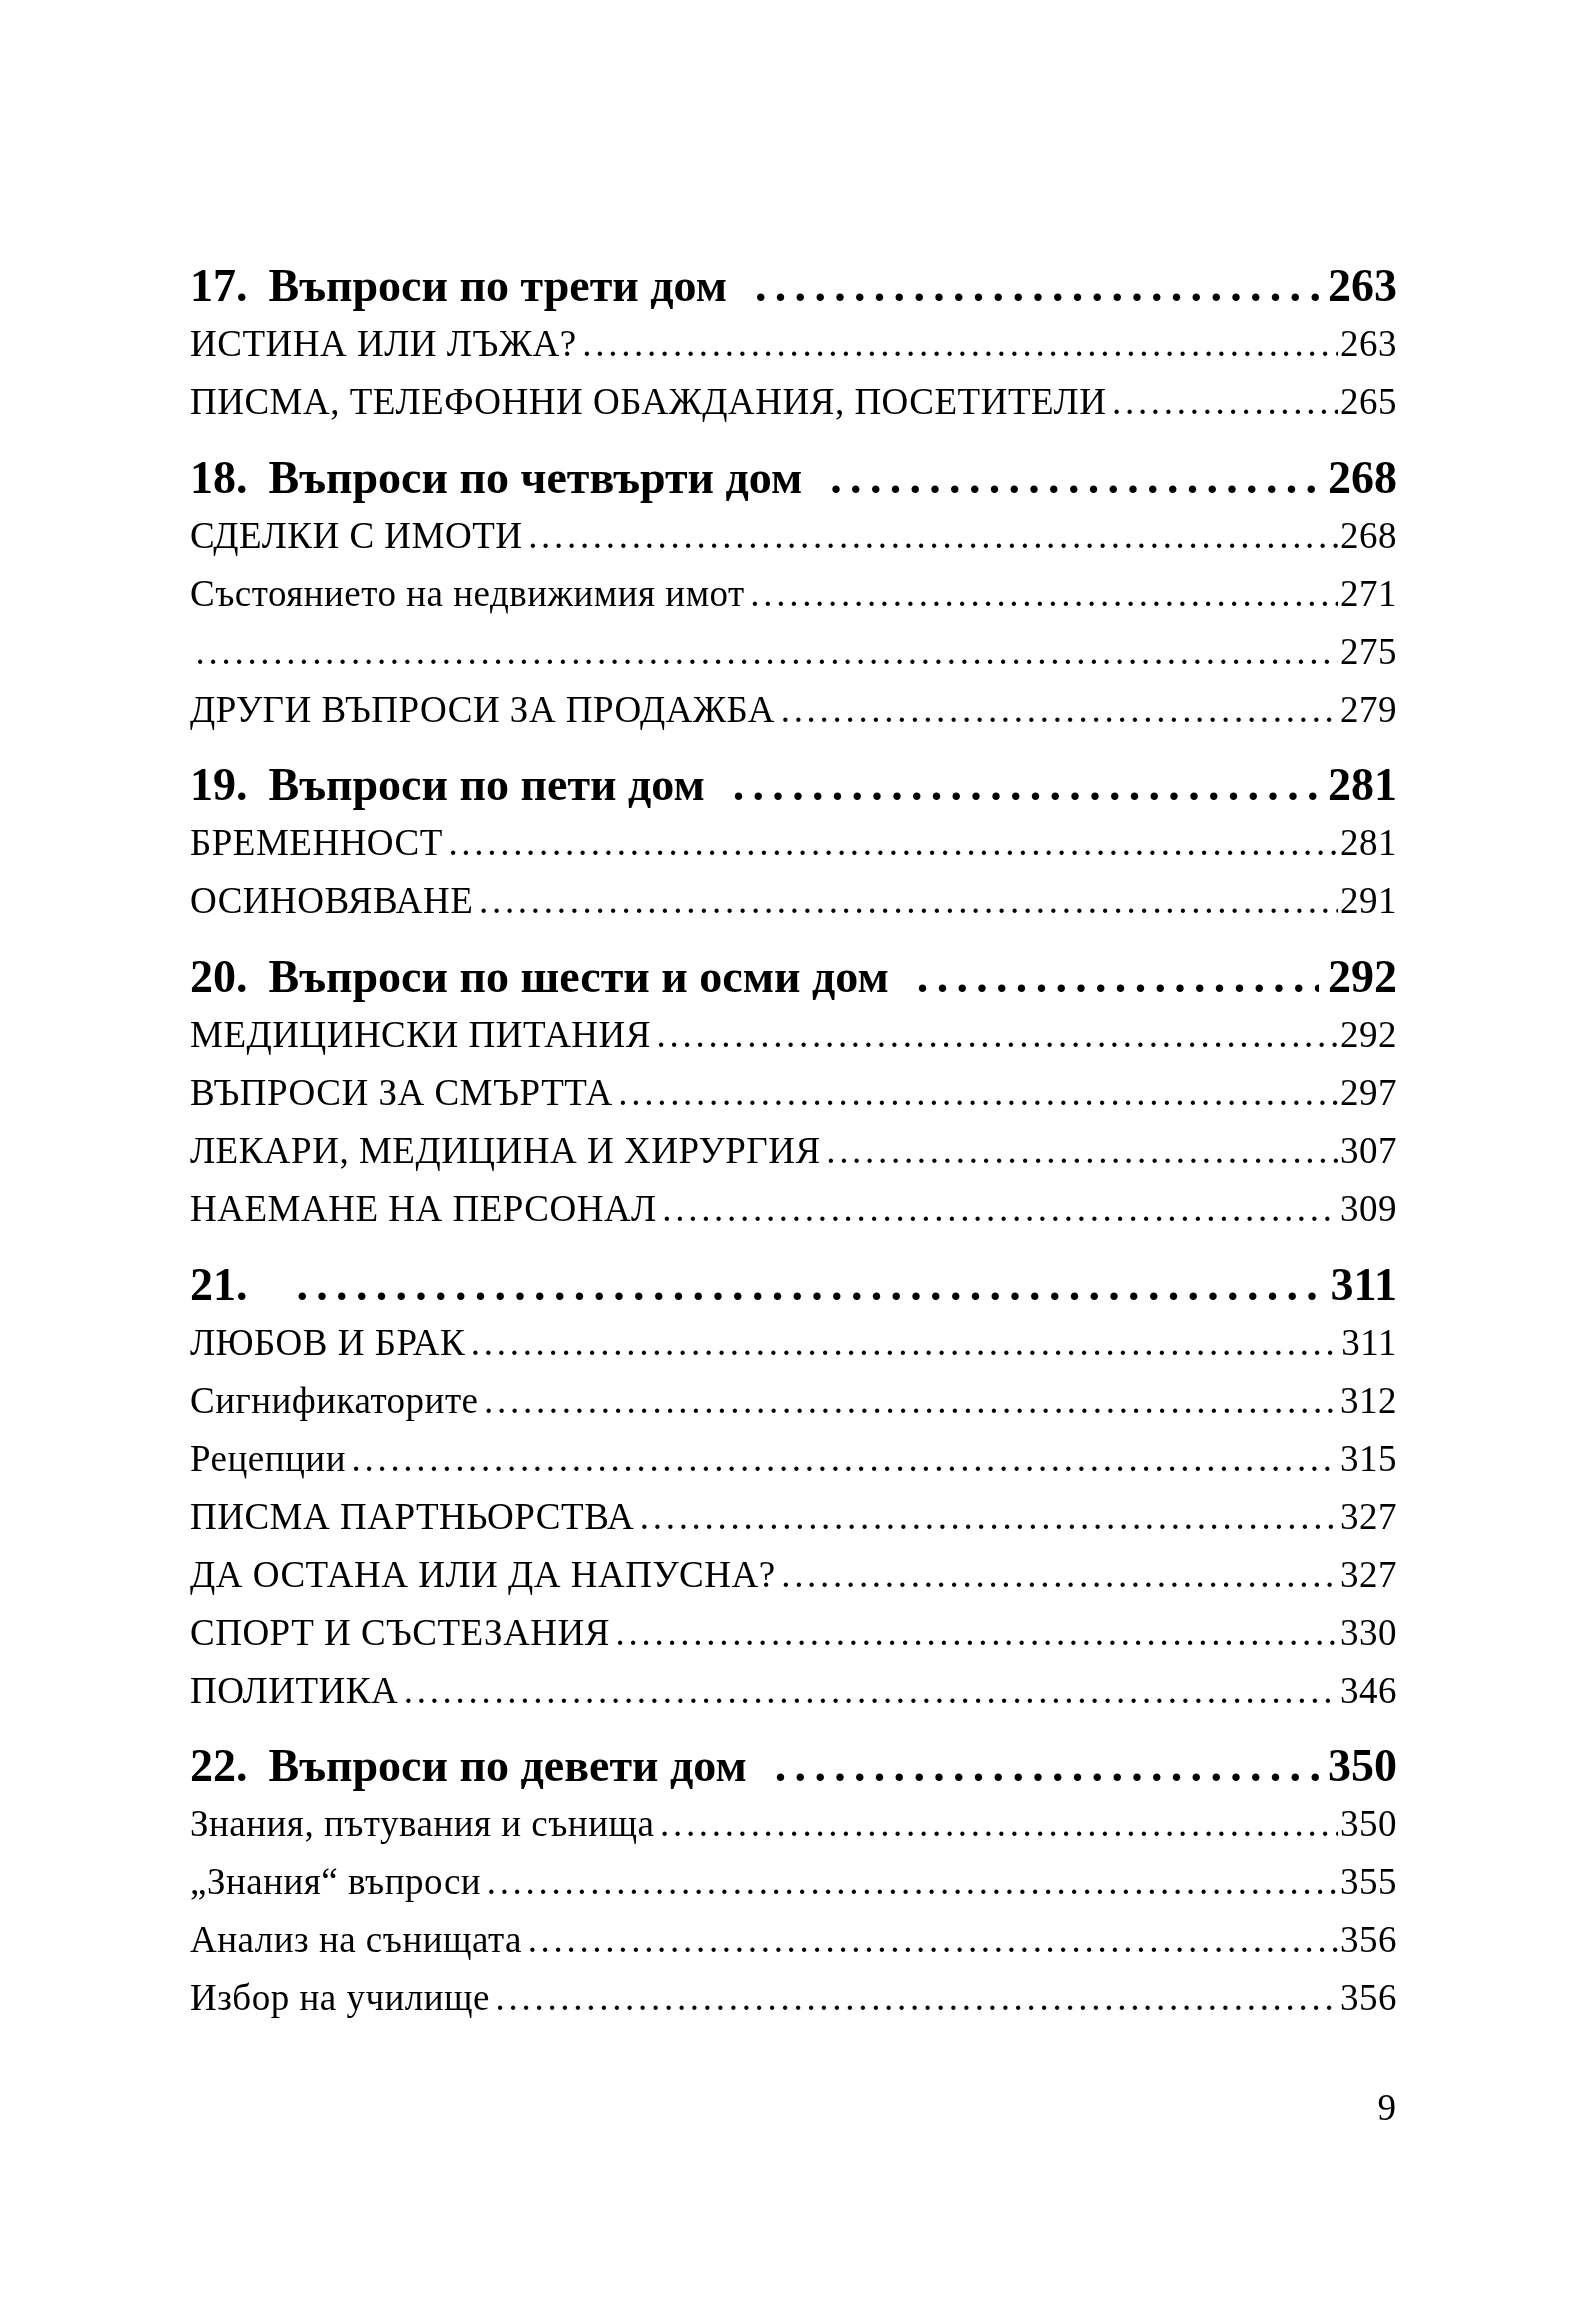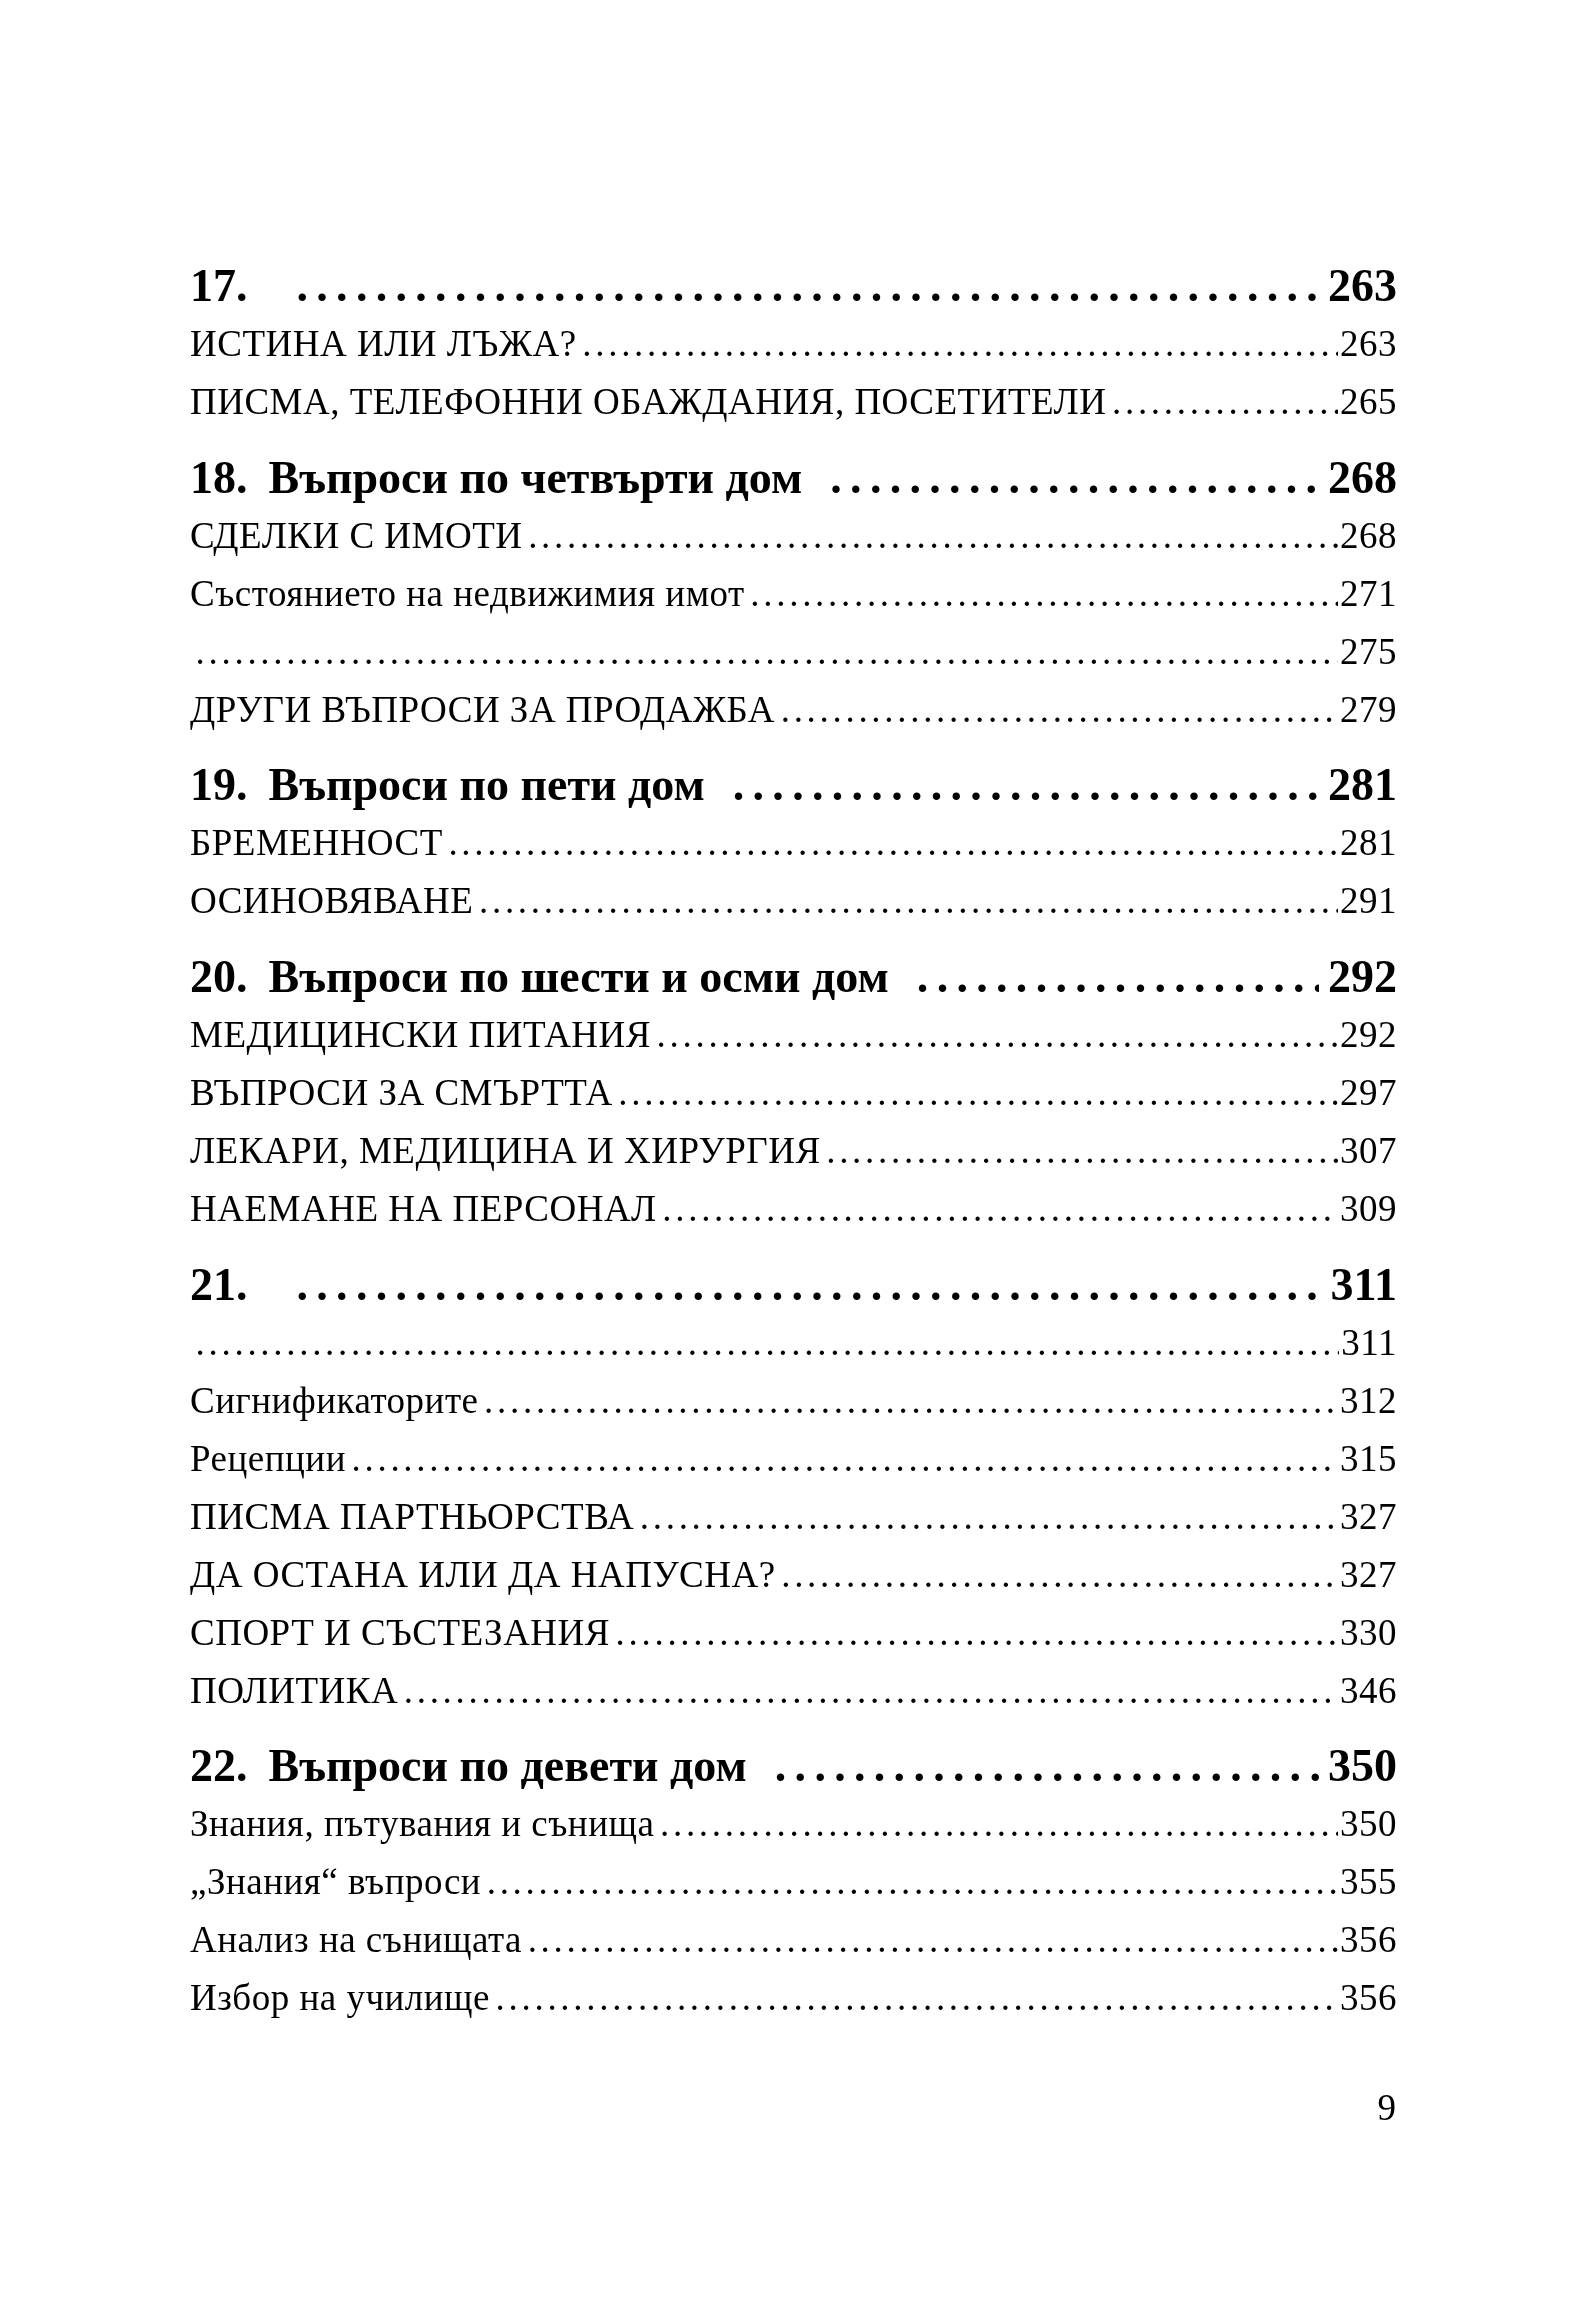--- a/index.html
+++ b/index.html
@@ -75,20 +75,21 @@
     line-height: 45px;
   }
 </style>
 </head>
 <body>
 
 <div class="content">
   <div class="toc-section">
     <div class="toc-row heading">
       <span class="chapter-number">17.</span>
+      <span class="chapter-title">Въпроси по трети дом</span>
       <span class="leader"></span>
       <span class="pagenum">263</span>
     </div>
 
   <div class="toc-row sub">
     <span class="item-title">ИСТИНА ИЛИ ЛЪЖА?</span>
     <span class="leader"></span>
     <span class="pagenum">263</span>
   </div>
 
@@ -186,20 +187,21 @@
 </div>
 
   <div class="toc-section">
     <div class="toc-row heading">
       <span class="chapter-number">21.</span>
       <span class="leader"></span>
       <span class="pagenum">311</span>
     </div>
 
   <div class="toc-row sub">
+    <span class="item-title">ЛЮБОВ И БРАК</span>
     <span class="leader"></span>
     <span class="pagenum">311</span>
   </div>
 
   <div class="toc-row sub">
     <span class="item-title">Сигнификаторите</span>
     <span class="leader"></span>
     <span class="pagenum">312</span>
   </div>
 

